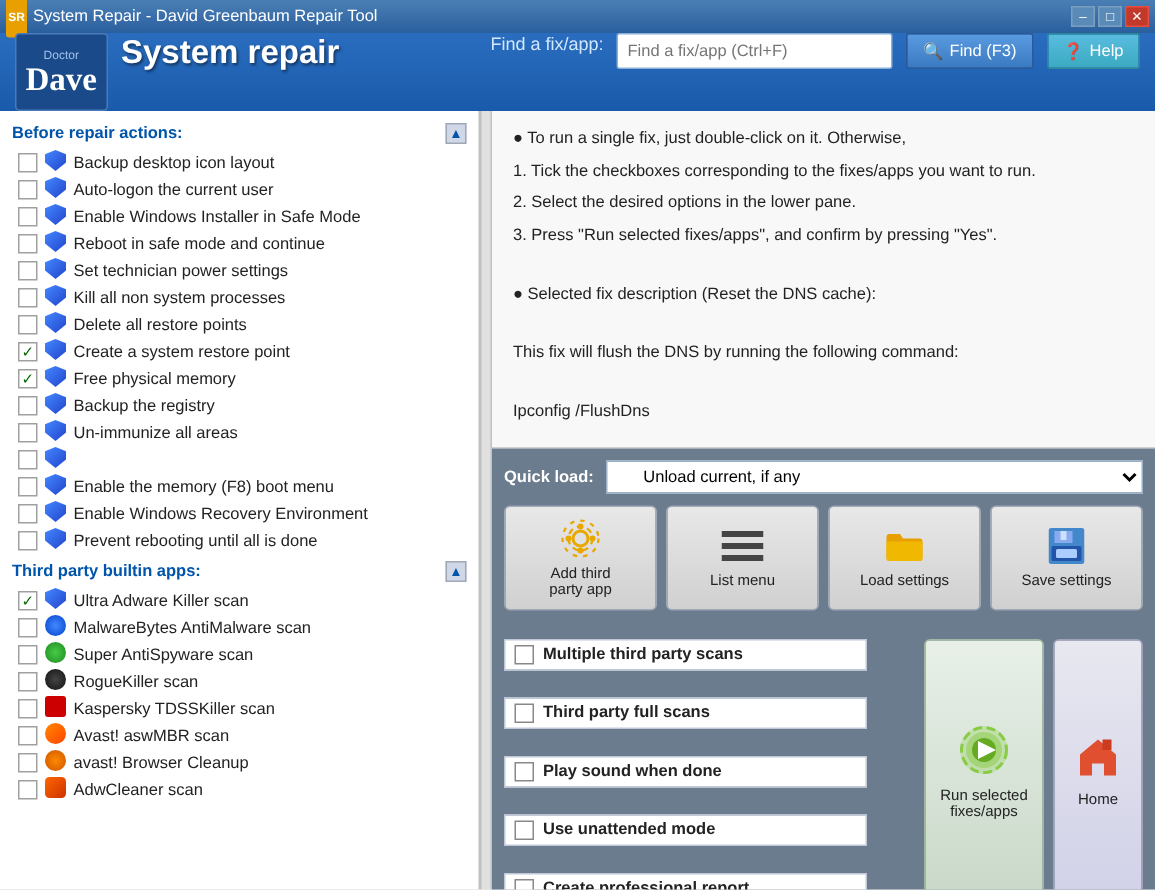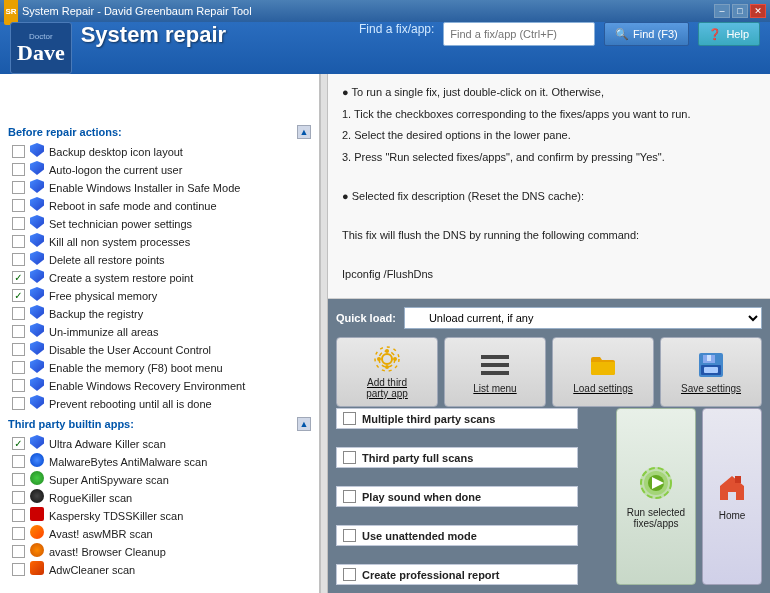--- a/index.html
+++ b/index.html
@@ -74,21 +74,21 @@
       font-weight: bold;
       color: white;
       text-shadow: 1px 1px 2px rgba(0,0,0,0.5);
     }
     .find-label {
       color: #d0e8ff;
       font-size: 12px;
       margin-left: auto;
     }
     .find-input {
-      width: 152px;
+      width: 184px;
       height: 24px;
       border: 1px solid #8ab0d8;
       border-radius: 2px;
       padding: 2px 6px;
       font-size: 11px;
       background: white;
       color: #888;
     }
     .find-btn {
       background: linear-gradient(to bottom, #5a9ae0, #3a7ac0);
@@ -130,21 +130,20 @@
 
     .section-header {
       color: #0055aa;
       font-weight: bold;
       font-size: 11px;
       padding: 2px 4px;
       display: flex;
       align-items: center;
       justify-content: space-between;
       cursor: pointer;
-      margin-top: 43px;
     }
     .section-header .collapse-btn {
       width: 14px; height: 14px;
       background: #d0d8e8;
       border: 1px solid #a0a8b8;
       display: flex; align-items: center; justify-content: center;
       font-size: 9px;
     }
 
     .list-item {
@@ -214,22 +213,21 @@
       height: 22px;
       border: 1px solid #9ab0c8;
       background: white;
       font-size: 11px;
       padding: 0 20px;
     }
 
     .action-buttons-row {
       display: flex;
       gap: 6px;
-      margin-bottom: 1px;
-      text-decoration: underline;
+      margin-bottom: 19px;
     }
     .action-btn {
       flex: 1;
       background: linear-gradient(to bottom, #e8e8e8, #d0d0d0);
       border: 1px solid #a0a8b8;
       border-radius: 4px;
       padding: 6px 4px;
       cursor: pointer;
       display: flex;
       flex-direction: column;
@@ -453,21 +451,20 @@
         <div class="item-icon">
             <div class="shield-blue"></div>
           </div>
         <span class="item-label">Un-immunize all areas</span>
       </div>
       <div class="list-item">
         <div class="item-checkbox"></div>
         <div class="item-icon">
             <div class="shield-blue"></div>
           </div>
-        <span class="item-label">Disable the User Account Control</span>
       </div>
       <div class="list-item">
         <div class="item-checkbox"></div>
         <div class="item-icon">
             <div class="shield-blue"></div>
           </div>
         <span class="item-label">Enable the memory (F8) boot menu</span>
       </div>
       <div class="list-item">
         <div class="item-checkbox"></div>

